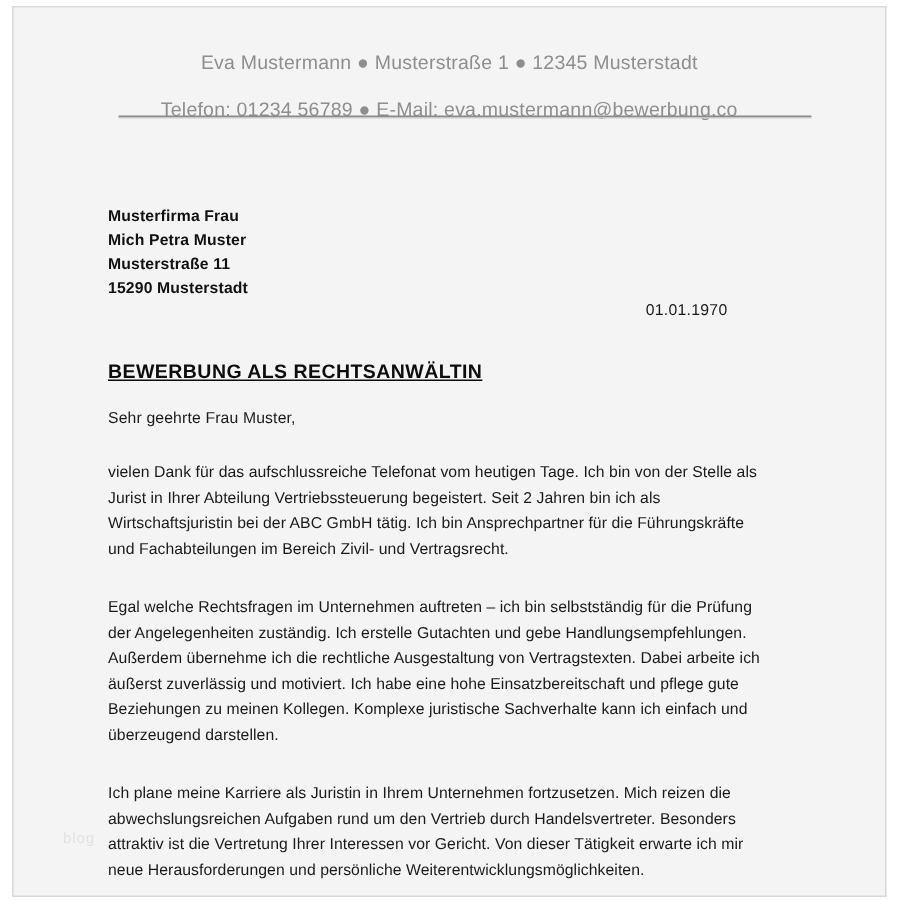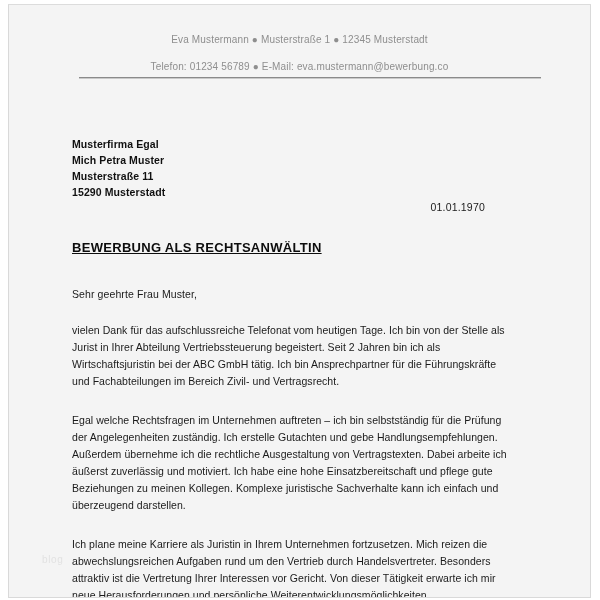--- a/index.html
+++ b/index.html
@@ -30,21 +30,21 @@
 
   
   #letterhead {
     position: absolute;
     left: 0;
     top: 28px;
     width: 100%;
     text-align: center;
   }
   .letterhead-line {
-    font-size: 10px;
+    font-size: 13px;
     color: #8e8e8e;
     letter-spacing: 0.15px;
     line-height: 1.35;
     white-space: nowrap;
   }
   #letterhead-line-1 { margin-bottom: 13px; }
 
   #header-rule {
     position: absolute;
     left: 70px;
@@ -86,21 +86,21 @@
     margin-top: 27px;
     font-size: 13px;
     font-weight: bold;
     color: #0d0d0d;
     letter-spacing: 0.3px;
     text-decoration: underline;
   }
 
   
   #letter-salutation {
-    margin-top: 33px;
+    margin-top: 18px;
     font-size: 10.5px;
     color: #1a1a1a;
     letter-spacing: 0.1px;
   }
 
   
   .letter-paragraph {
     margin-top: 22px;
     font-size: 10.5px;
     color: #1a1a1a;
@@ -128,21 +128,21 @@
   <div id="letterhead">
     <div id="letterhead-line-1" class="letterhead-line">Eva Mustermann ● Musterstraße 1 ● 12345 Musterstadt</div>
     <div id="letterhead-line-2" class="letterhead-line">Telefon: 01234 56789 ● E-Mail: eva.mustermann@bewerbung.co</div>
   </div>
 
   <div id="header-rule"></div>
 
   <div id="letter-body">
 
     <div id="recipient-block">
-      <div>Musterfirma Egal</div>
+      <div>Musterfirma Frau</div>
       <div>Mich Petra Muster</div>
       <div>Musterstraße 11</div>
       <div>15290 Musterstadt</div>
     </div>
 
     <div id="letter-date">01.01.1970</div>
 
     <div id="letter-subject">BEWERBUNG ALS RECHTSANWÄLTIN</div>
 
     <div id="letter-salutation">Sehr geehrte Frau Muster,</div>

